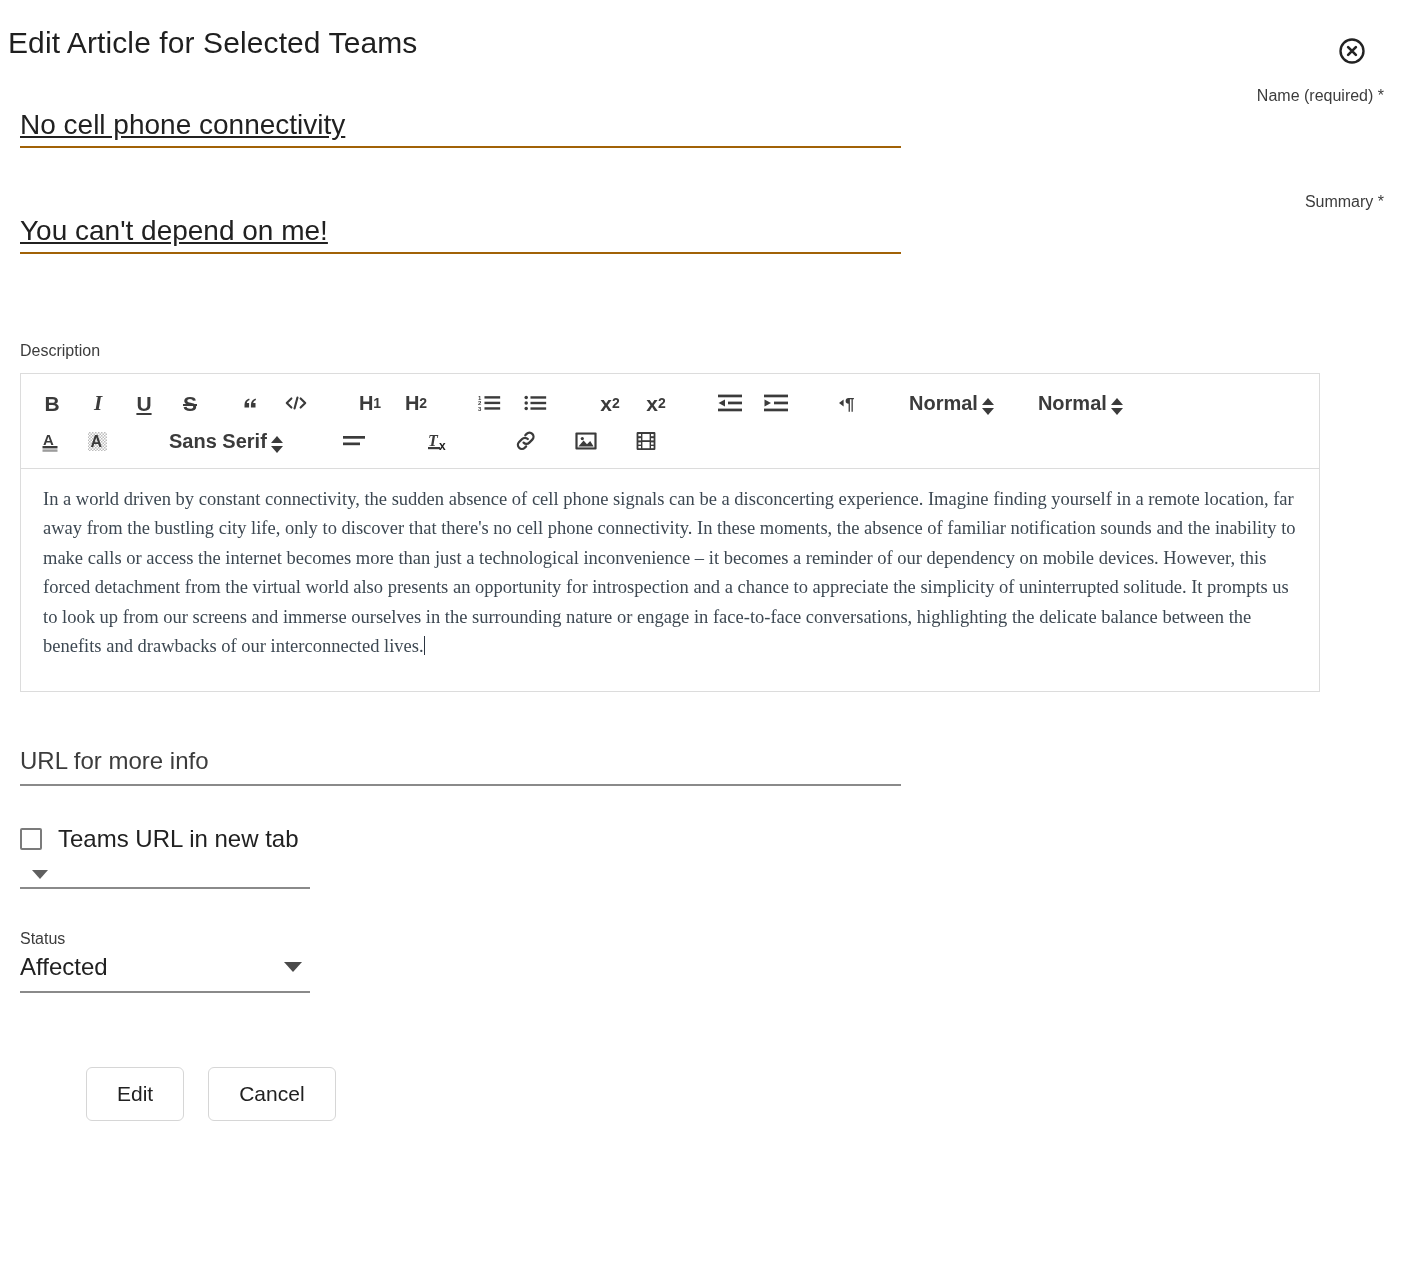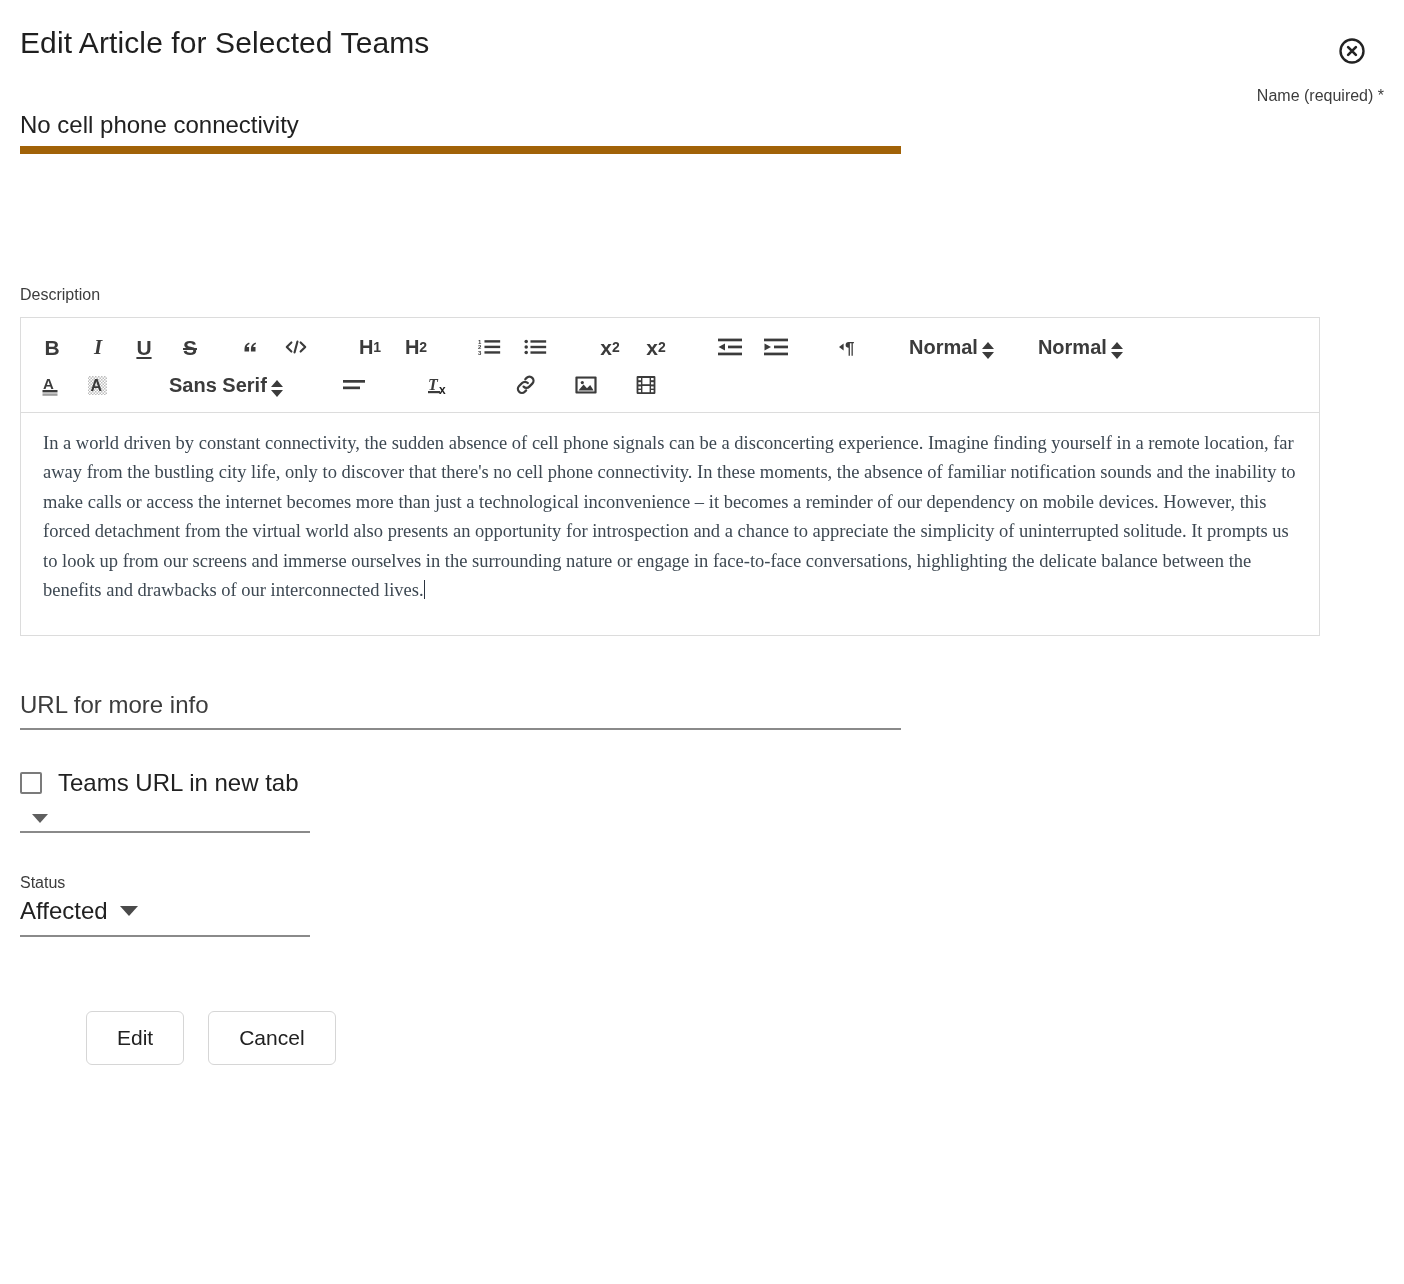--- a/index.html
+++ b/index.html
@@ -10,21 +10,21 @@
     font-family: "Liberation Sans", sans-serif;
     -webkit-font-smoothing: antialiased;
   }
   body { width: 1404px; min-height: 1284px; position: relative; }
 
   .dialog { position: relative; width: 1404px; min-height: 1284px; padding: 0; }
 
   
   .dlg-header {
     position: relative;
-    padding: 24px 20px 0 20px;
+    padding: 24px 20px 0 8px;
     height: 86px;
   }
   .dlg-title {
     font-size: 30px;
     font-weight: 400;
     color: #1f1f1f;
     letter-spacing: .1px;
     line-height: 38px;
     margin: 0;
     padding-left: 0;
@@ -48,29 +48,30 @@
     color: #3c3c3c;
     line-height: 20px;
     display: block;
     margin-bottom: 4px;
     text-align: right;
   }
   .text-input {
     display: block;
     width: 881px;
     border: none;
-    border-bottom: 8px solid #a16207;
+    border-bottom: 2px solid #a16207;
     outline: none;
     font-family: "Liberation Sans", sans-serif;
-    font-size: 24px;
+    font-size: 28px;
     color: #212121;
     line-height: 30px;
     padding: 0 0 6px 0;
     background: transparent;
     border-radius: 0;
+    text-decoration: underline;
   }
   .text-input::placeholder { color: #3c3c3c; opacity: 1; }
   .gap-44 { height: 44px; }
 
   
   .editor-label {
     font-size: 16px; color: #3c3c3c;
     line-height: 20px; display: block;
     margin-bottom: 12px;
     margin-top: 43px;
@@ -202,21 +203,21 @@
   }
   .select-box {
     width: 290px;
     border-bottom: 2px solid #8a8a8a;
     display: flex;
     align-items: center;
     justify-content: flex-start;
     cursor: pointer;
     padding: 0 0 8px 0;
   }
-  .select-box.status-box { width: 290px; }
+  .select-box.status-box { width: 290px; justify-content: space-between; }
   .select-value {
     font-size: 24px;
     color: #212121;
     line-height: 32px;
     white-space: nowrap;
   }
   .arrow-dn {
     width: 0; height: 0;
     border-left: 8px solid transparent;
     border-right: 8px solid transparent;
@@ -267,20 +268,24 @@
 
   <div class="form">
 
     <div class="field">
       <label class="field-label">Name (required) *</label>
       <input class="text-input" type="text" value="No cell phone connectivity" style="">
     </div>
 
     <div class="gap-44"></div>
 
+    <div class="field">
+      <label class="field-label">Summary *</label>
+      <input class="text-input" type="text" value="You can't depend on me!" style="">
+    </div>
 
     <div class="gap-44"></div>
 
     <label class="editor-label">Description</label>
 
     <div class="editor">
 
       <div class="toolbar">
 
         <div class="tb-row">

